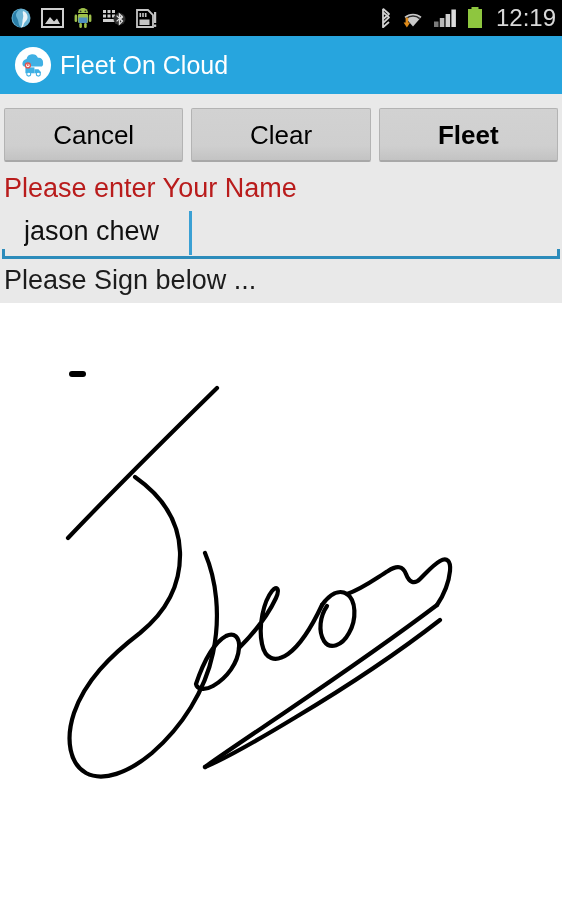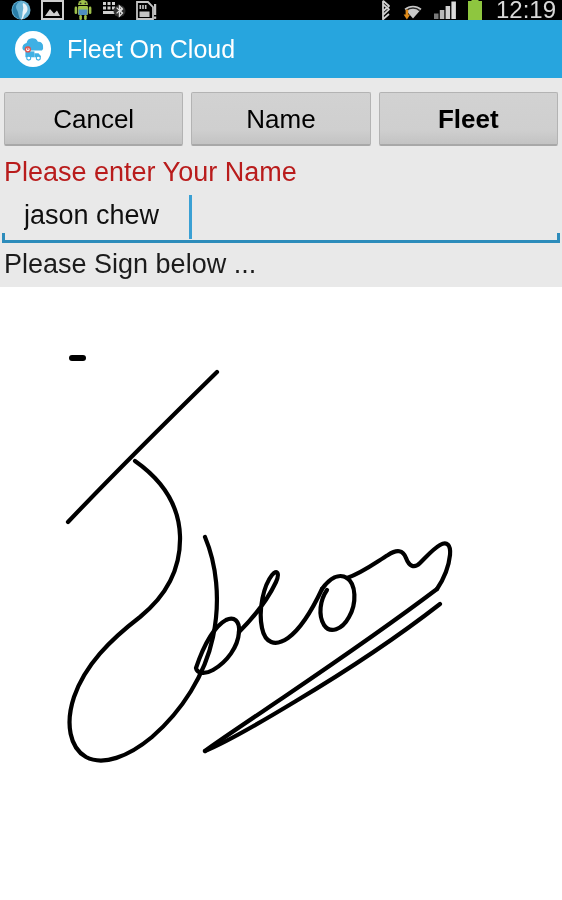--- a/index.html
+++ b/index.html
@@ -10,21 +10,21 @@
   body {
     width: 562px;
     height: 900px;
     font-family: "Liberation Sans", "DejaVu Sans", sans-serif;
     overflow: hidden;
     position: relative;
   }
 
   
   .status-bar {
-    height: 20px;
+    height: 36px;
     background: #000000;
     display: flex;
     align-items: center;
     padding: 0 6px 0 10px;
     box-sizing: border-box;
   }
   .status-left {
     display: flex;
     align-items: center;
     gap: 9px;
@@ -57,21 +57,21 @@
     box-sizing: border-box;
   }
   .app-logo {
     width: 38px;
     height: 38px;
     flex: 0 0 38px;
   }
   .app-title {
     color: #ffffff;
     font-size: 25px;
-    margin-left: 15px;
+    margin-left: 8px;
     font-family: "Liberation Sans", "DejaVu Sans", sans-serif;
   }
 
   
   .form-panel {
     background: #e9e9e9;
     padding: 0;
   }
   .button-row {
     display: flex;
@@ -295,21 +295,21 @@
       <rect x="13.9" y="18.9" width="1.3" height="2.2" fill="#e0534c"></rect>
     </svg>
   </span>
   <span class="app-title">Fleet On Cloud</span>
 </div>
 
 <div class="form-panel">
 
   <div class="button-row">
     <button class="btn">Cancel</button>
-    <button class="btn">Name</button>
+    <button class="btn">Clear</button>
     <button class="btn btn-bold">Fleet</button>
   </div>
 
   <div class="field-label">Please enter Your Name</div>
 
   <div class="input-wrap">
     <input class="name-input" type="text" value="jason chew" style="">
     <span class="caret"></span>
     <span class="underline"></span>
   </div>

